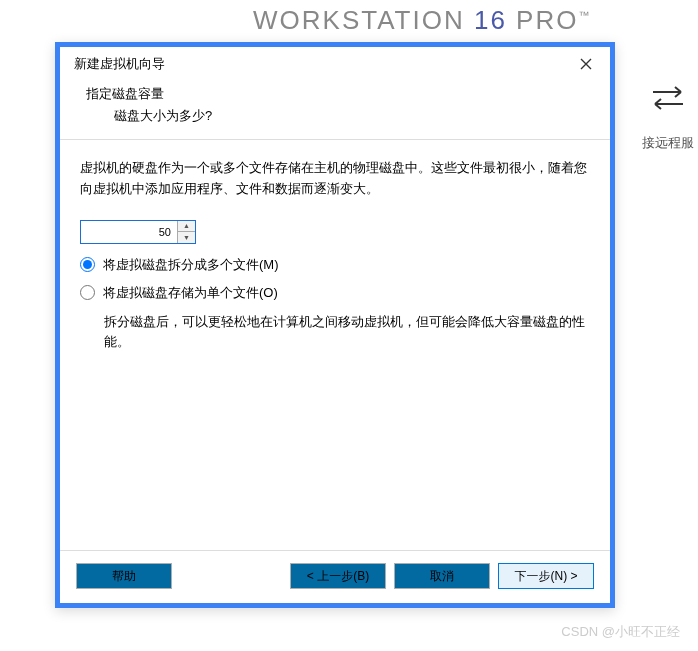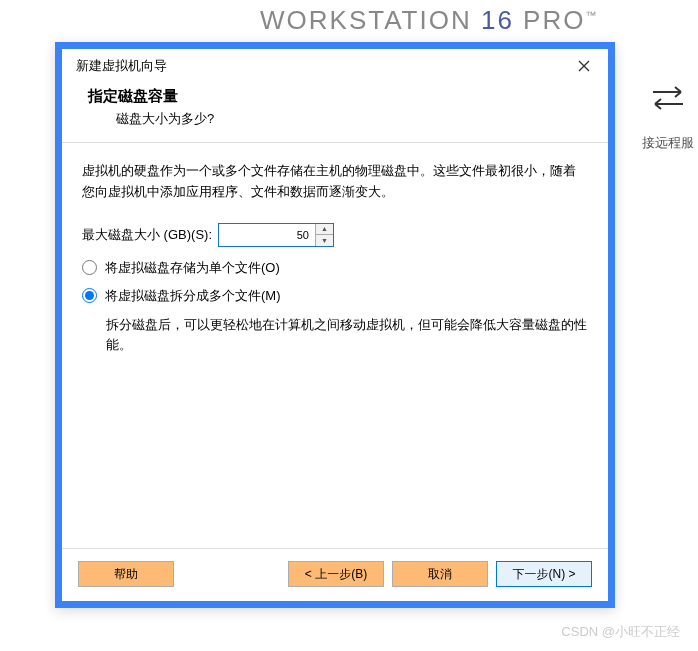--- a/index.html
+++ b/index.html
@@ -8,21 +8,21 @@
       font-size: 13px;
       background: #fff;
       width: 698px;
       height: 651px;
       overflow: hidden;
       position: relative;
     }
     .bg-title {
       position: absolute;
       top: 5px;
-      left: 260px;
+      left: 253px;
       font-size: 26px;
       font-weight: 300;
       letter-spacing: 2px;
       color: #888;
     }
     .bg-title .t1 { color: #888; }
     .bg-title .t2 { color: #4a5aa8; font-weight: 400; }
     .bg-title .t3 { color: #888; }
     .bg-title .tm { font-size: 11px; vertical-align: super; }
     .bg-side {
@@ -35,21 +35,21 @@
       font-size: 13px;
     }
     .bg-side svg { display: block; margin: 0 auto 18px; }
     .dialog {
       position: absolute;
       left: 55px;
       top: 42px;
       width: 560px;
       height: 566px;
       background: #fff;
-      border: 7px solid #3b82f6;
+      border: 5px solid #3b82f6;
       box-shadow: 0 3px 12px rgba(0,0,0,0.15);
       display: flex;
       flex-direction: column;
     }
     .titlebar {
       height: 34px;
       display: flex;
       align-items: center;
       justify-content: space-between;
       padding: 0 10px 0 14px;
@@ -61,22 +61,22 @@
       display: flex;
       align-items: center;
       justify-content: center;
       cursor: pointer;
     }
     .close-x svg { width: 12px; height: 12px; }
     .header-section {
       padding: 4px 20px 14px 20px;
     }
     .header-section .h1 {
-      font-weight: bold;
-      font-size: 15px;
+      font-weight: normal;
+      font-size: 13px;
       margin-bottom: 4px;
       margin-left: 6px;
     }
     .header-section .h2 {
       font-size: 13px;
       color: #000;
       margin-left: 34px;
     }
     .sep { height: 1px; background: #ddd; margin: 0; }
     .body {
@@ -147,21 +147,21 @@
       padding: 12px 16px 14px 16px;
       display: flex;
       align-items: center;
       background: #fff;
     }
     .btn {
       height: 26px;
       min-width: 96px;
       padding: 0 12px;
       border: 1px solid #adadad;
-      background: #fdba74;
+      background: #0369a1;
       font-family: inherit;
       font-size: 12px;
       cursor: pointer;
     }
     .btn-primary {
       border: 1px solid #0078d7;
       background: #e5f1fb;
     }
     .footer .spacer { flex: 1; }
     .footer .btn + .btn { margin-left: 8px; }
@@ -201,39 +201,38 @@
   <div class="header-section">
     <div class="h1">指定磁盘容量</div>
     <div class="h2">磁盘大小为多少?</div>
   </div>
   <div class="sep"></div>
 
   <div class="body">
     <div class="intro">虚拟机的硬盘作为一个或多个文件存储在主机的物理磁盘中。这些文件最初很小，随着您向虚拟机中添加应用程序、文件和数据而逐渐变大。</div>
 
     <div class="row-size">
-      <label>最大磁盘大小 (GB)(S):</label>
       <div class="spinner">
         <input type="text" value="50" style="">
         <div class="arrows">
           <div>▲</div>
           <div>▼</div>
         </div>
       </div>
     </div>
 
 
     <label class="radio-row">
+      <input type="radio" name="diskopt" checked="" style="">
+      <span>将虚拟磁盘拆分成多个文件(M)</span>
+    </label>
+
+    <label class="radio-row">
       <input type="radio" name="diskopt" style="">
       <span>将虚拟磁盘存储为单个文件(O)</span>
-    </label>
-
-    <label class="radio-row">
-      <input type="radio" name="diskopt" checked="" style="">
-      <span>将虚拟磁盘拆分成多个文件(M)</span>
     </label>
     <div class="radio-desc">拆分磁盘后，可以更轻松地在计算机之间移动虚拟机，但可能会降低大容量磁盘的性能。</div>
   </div>
 
   <div class="footer">
     <button class="btn">帮助</button>
     <div class="spacer"></div>
     <button class="btn">&lt; 上一步(B)</button>
     <button class="btn">取消</button>
     <button class="btn btn-primary">下一步(N) &gt;</button>

